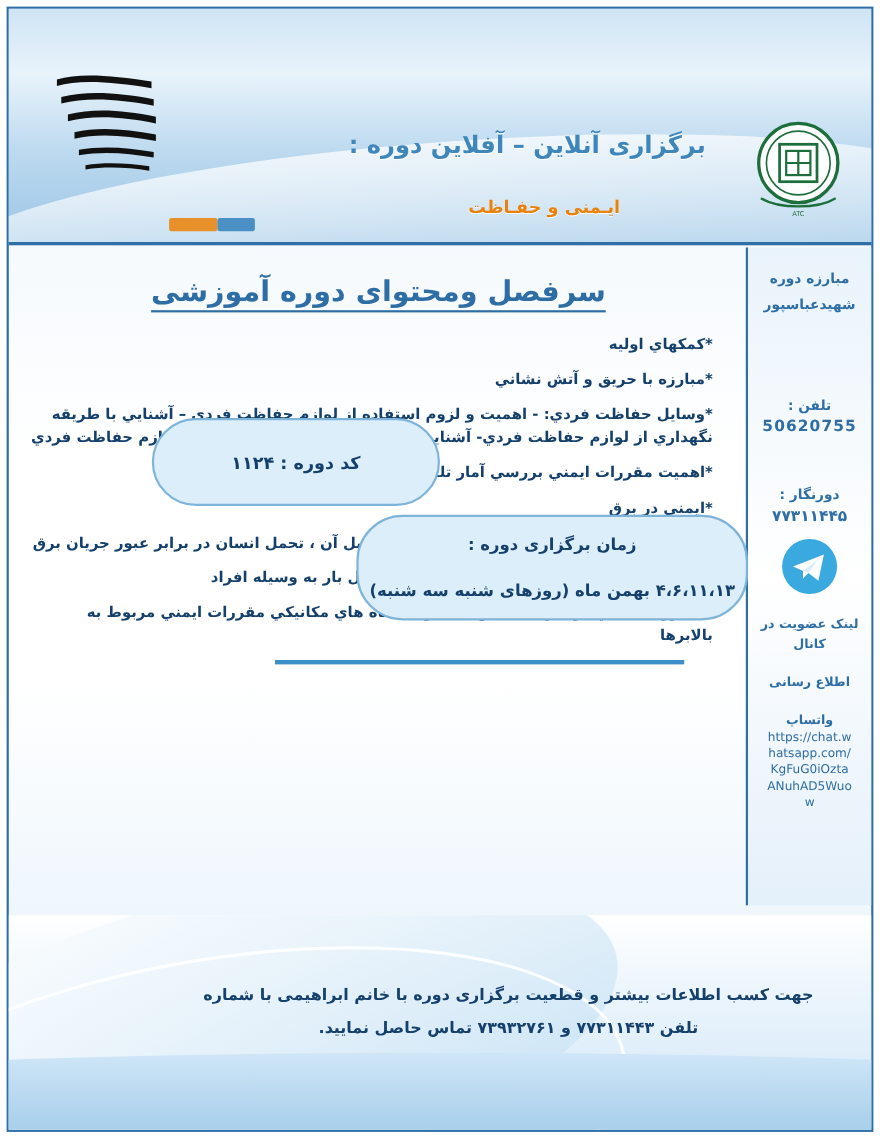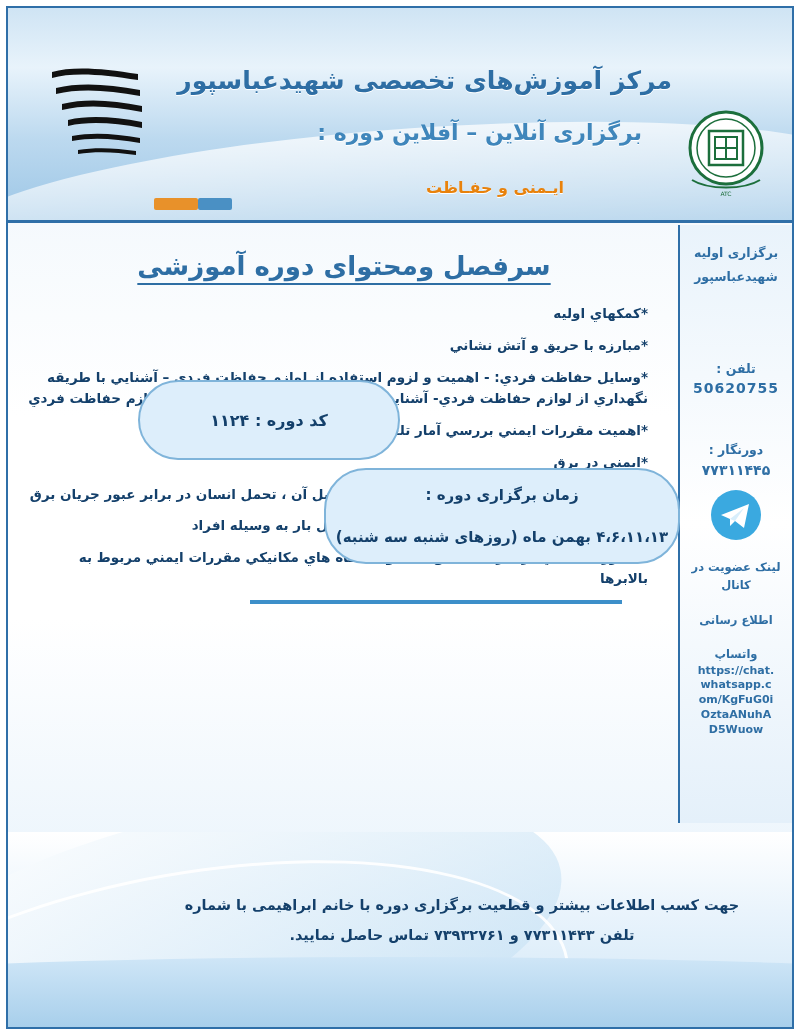--- a/index.html
+++ b/index.html
@@ -79,21 +79,21 @@
     text-align:center;
     color:#2f6fa8;
   }
   .sb-block{margin-top:16px;}
   .sb-label{font-size:12.5px;font-weight:bold;color:#2e6ea4;line-height:1.9;}
   .sb-value{font-size:14px;font-weight:bold;color:#2e6ea4;letter-spacing:1px;}
   .sb-gap{height:26px;}
   .tg-icon{margin:10px auto 4px auto;width:54px;height:54px;}
   .sb-link{
     font-size:11px;color:#2e6ea4;direction:ltr;word-break:break-all;
-    padding:0 17px;line-height:1.35;font-weight:bold;
+    padding:0 17px;line-height:1.35;font-weight:normal;
   }
   .sb-note{font-size:11.5px;color:#2e6ea4;line-height:1.6;font-weight:bold;margin-top:16px;}
 
   
   .main{
     position:absolute;right:122px;top:225px;width:668px;height:598px;
     padding:0;
   }
   .main-title{
     text-align:center;
@@ -202,31 +202,30 @@
         <circle cx="48" cy="44" r="36" fill="#ffffff" stroke="#1c6f3c" stroke-width="3"></circle>
         <circle cx="48" cy="44" r="29" fill="none" stroke="#1c6f3c" stroke-width="1.5"></circle>
         <rect x="31" y="27" width="34" height="34" fill="none" stroke="#1c6f3c" stroke-width="2.5"></rect>
         <rect x="37" y="33" width="22" height="22" fill="none" stroke="#1c6f3c" stroke-width="2"></rect>
         <path d="M48 33 L48 55 M37 44 L59 44" stroke="#1c6f3c" stroke-width="2"></path>
         <path d="M14 76 C 30 86, 66 86, 82 76" fill="none" stroke="#1c6f3c" stroke-width="2"></path>
         <text x="48" y="92" font-size="6" text-anchor="middle" fill="#1c6f3c">ATC</text>
       </svg>
     </div>
 
-    <div class="hdr-title1">مرکز آموزش‌های تخصصی شهیدعباسپور</div>
     <div class="hdr-title2">برگزاری آنلاین – آفلاین دوره :</div>
     <div class="hdr-title3">ایـمنی و حفـاظت</div>
 
     <div class="orange-tab"></div>
     <div class="blue-tab"></div>
   </div>
 
   <div class="sidebar">
     <div class="sb-block">
-      <div class="sb-label">برگزاری اوليه</div>
+      <div class="sb-label">مبارزه دوره</div>
       <div class="sb-label">شهیدعباسپور</div>
     </div>
 
     <div class="sb-gap"></div>
     <div class="sb-gap"></div>
 
     <div class="sb-block">
       <div class="sb-label">تلفن :</div>
       <div class="sb-value">50620755</div>
     </div>

